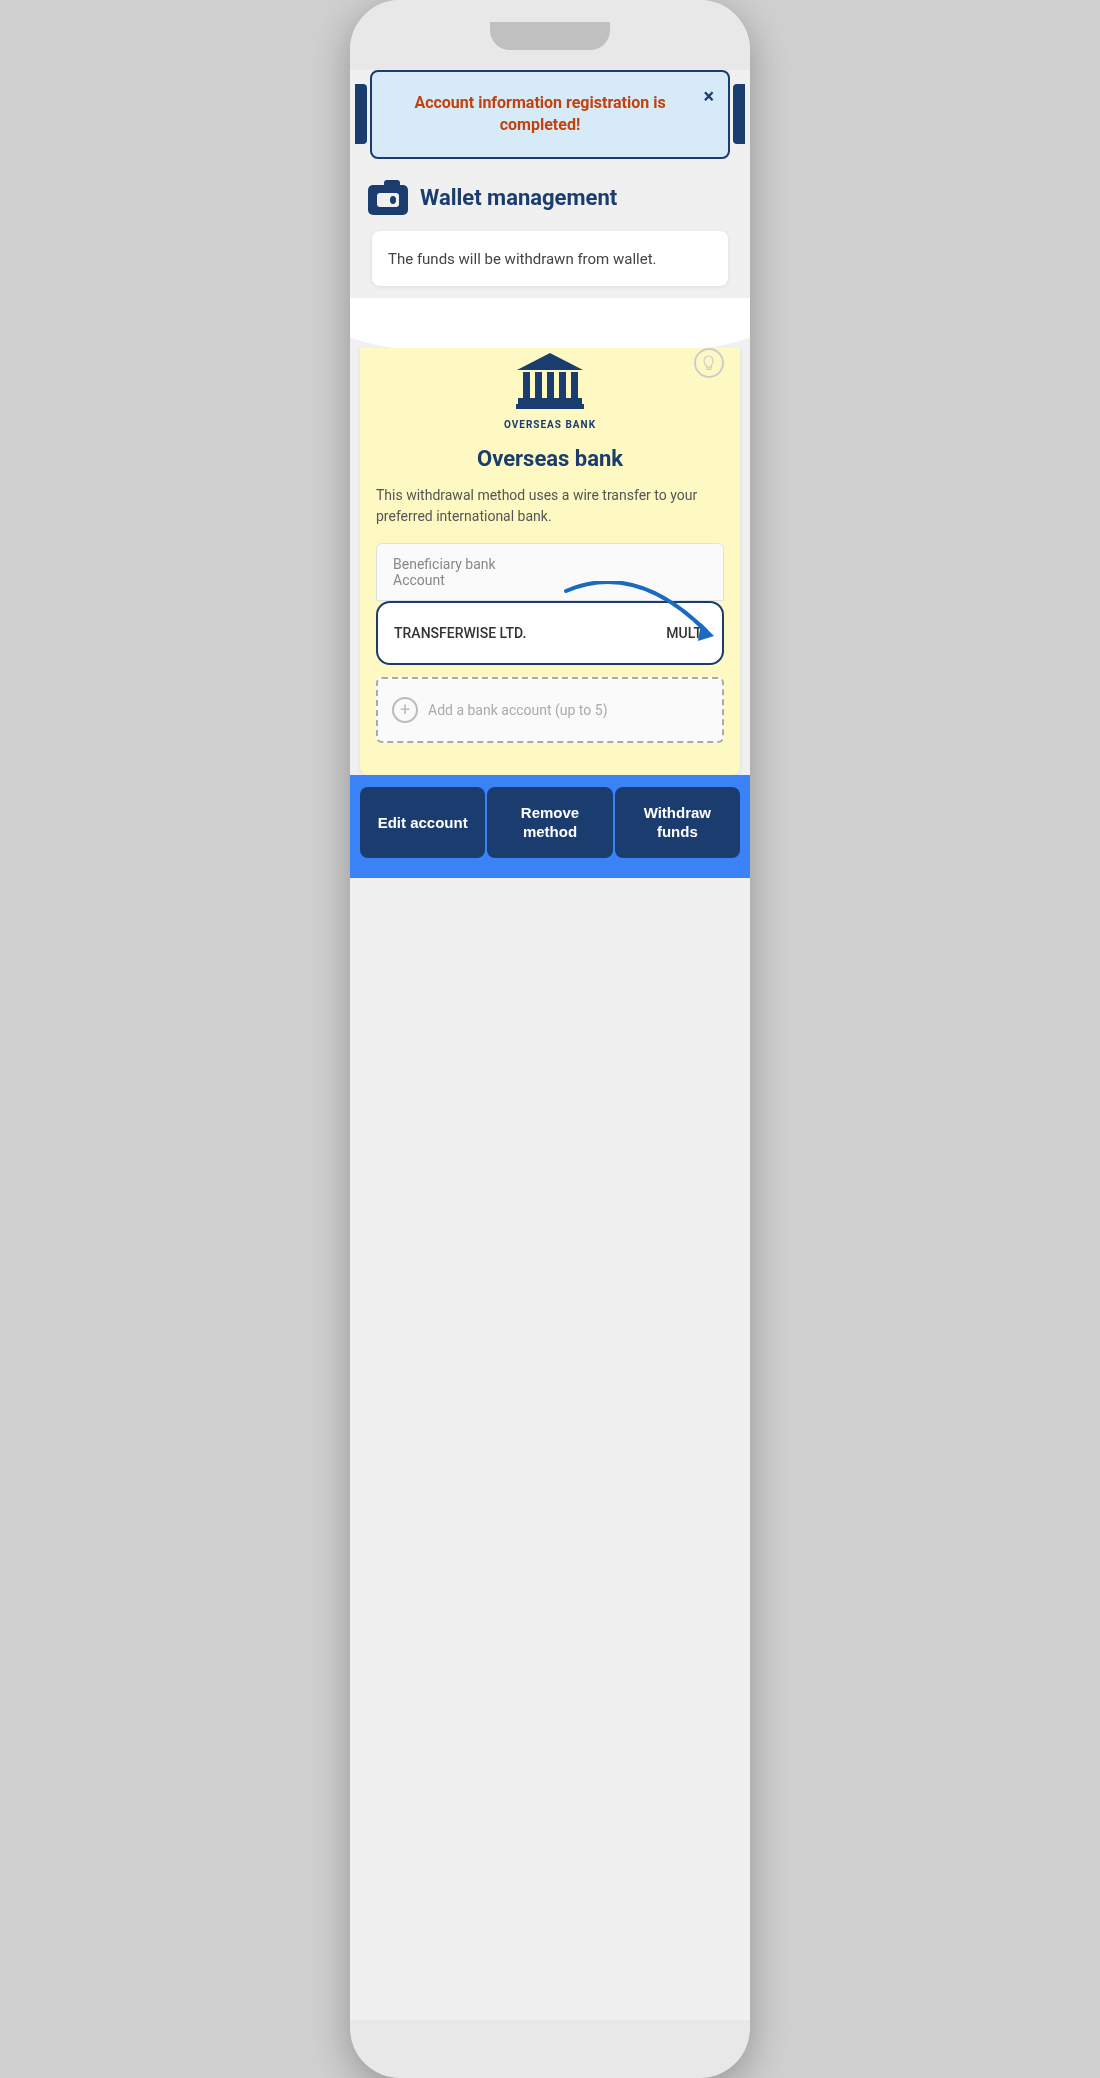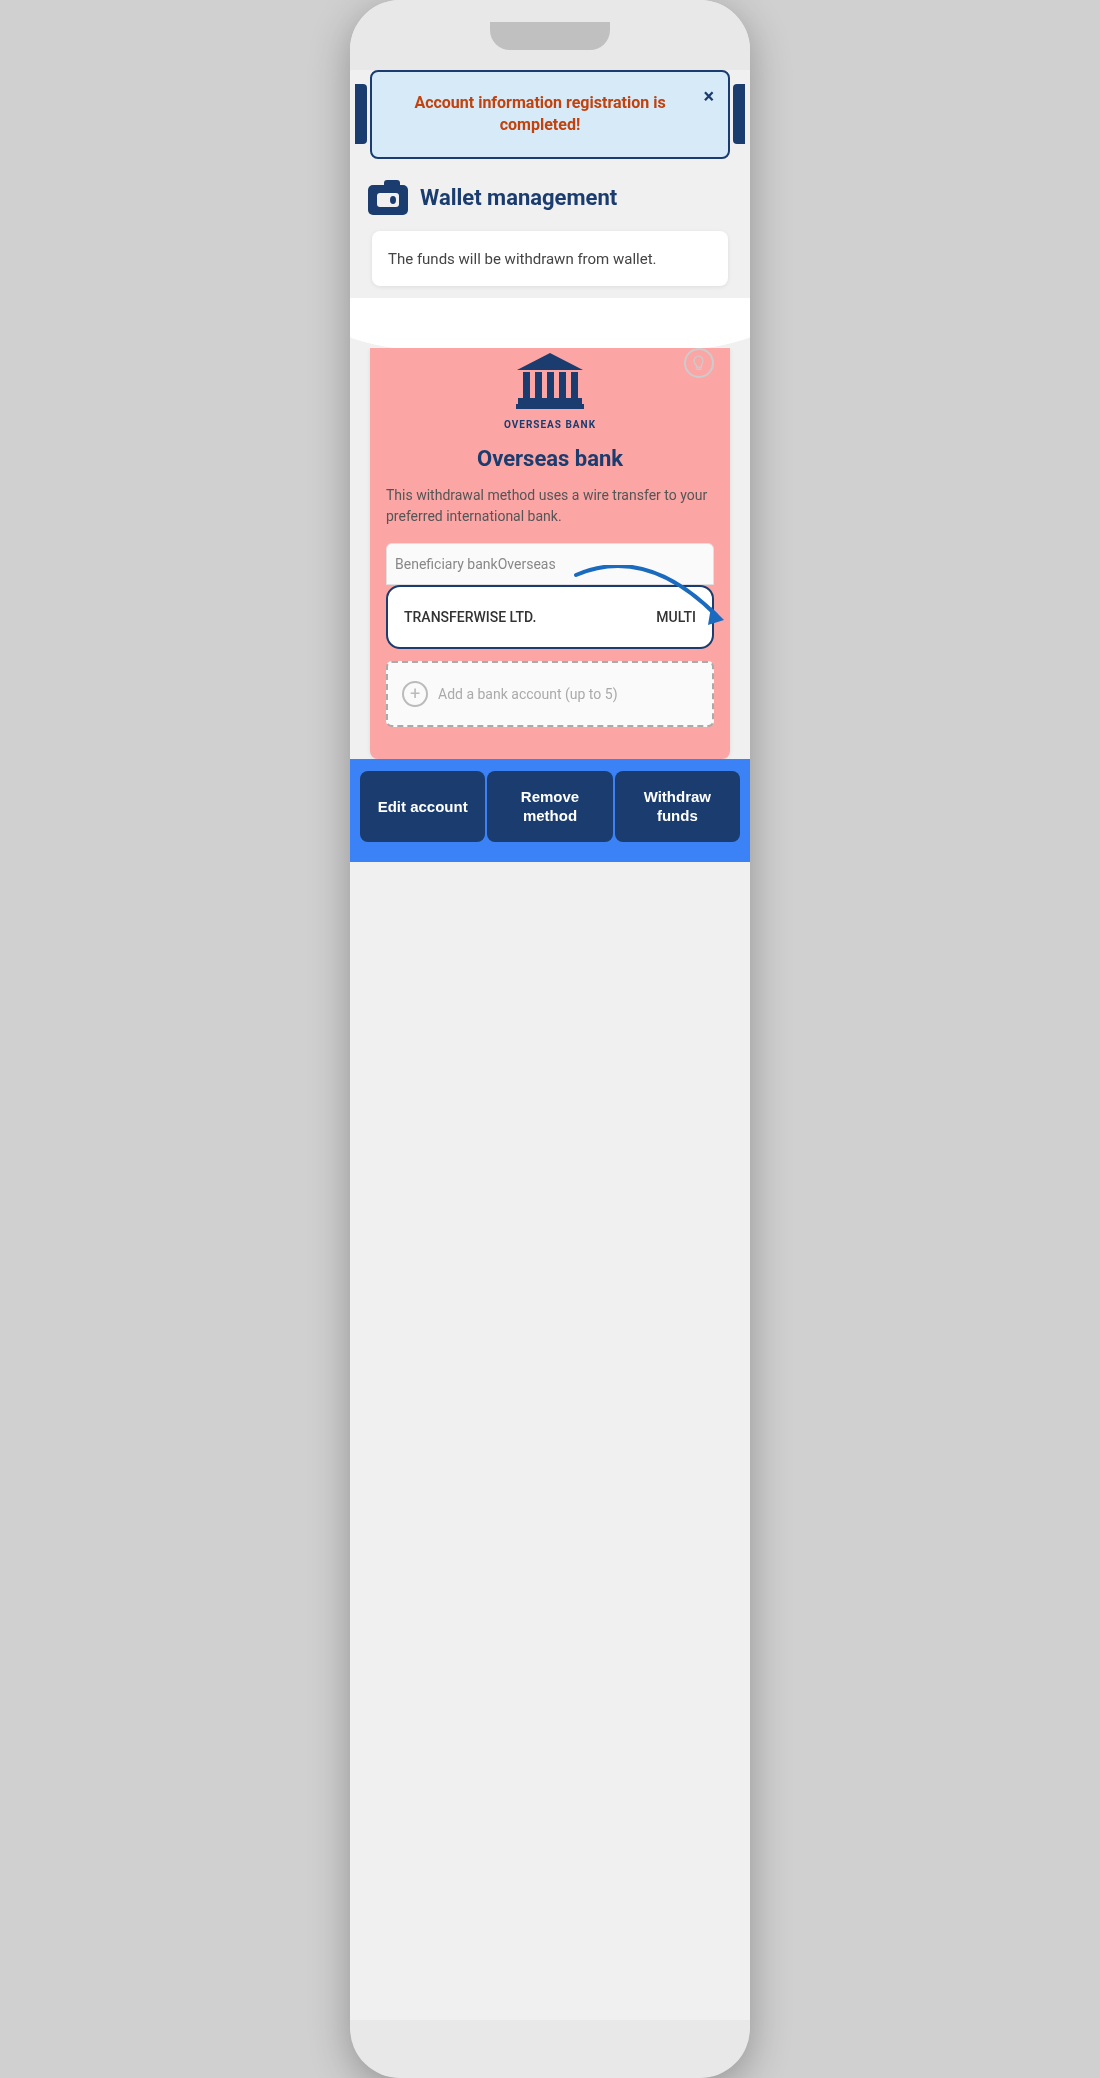--- a/index.html
+++ b/index.html
@@ -310,37 +310,38 @@
       position: absolute;
       top: 0;
       left: -10px;
       right: -10px;
       height: 60px;
       background: #ffffff;
       border-radius: 0 0 50% 50%;
     }
     
     .bank-full-section {
-      background: #fca5a5;
-      margin: 0 20px;
+      background: #fef9c3;
+      margin: 0 10px;
       border-radius: 0 0 8px 8px;
       padding: 0 16px 16px;
       box-shadow: 0 1px 4px rgba(0,0,0,0.08);
     }
     .table-section {
       position: relative;
     }
     .column-headers {
       display: flex;
-      justify-content: flex-start;
-      padding: 12px 8px;
+      justify-content: space-between;
+      padding: 12px 16px;
       background: #fafafa;
       border: 1px solid #e0e0e0;
       border-radius: 6px 6px 0 0;
       position: relative;
+      flex-direction: column;
     }
     .col-header {
       font-size: 14px;
       color: #888;
     }
   </style>
 </head>
 <body>
 
 <div class="phone-frame">
@@ -402,21 +403,21 @@
         </svg>
         <span class="bank-label">OVERSEAS BANK</span>
       </div>
 
       <div class="bank-name">Overseas bank</div>
       <div class="bank-description">This withdrawal method uses a wire transfer to your preferred international bank.</div>
 
       <div class="table-section">
         <div class="column-headers">
           <span class="col-header">Beneficiary bank</span>
-          <span class="col-header">Overseas</span>
+          <span class="col-header">Account</span>
         </div>
 
         <div style="position:relative; height:0; overflow:visible; z-index:10;">
           <svg style="position:absolute; top:-20px; left:180px; width:160px; height:70px;" viewBox="0 0 160 70" fill="none" xmlns="http://www.w3.org/2000/svg">
             <path d="M10,10 Q80,-20 150,50" stroke="#1a6bbf" stroke-width="4" fill="none" stroke-linecap="round"></path>
             <polygon points="145,42 158,55 142,60" fill="#1a6bbf"></polygon>
           </svg>
         </div>
 
         <div class="account-row">

